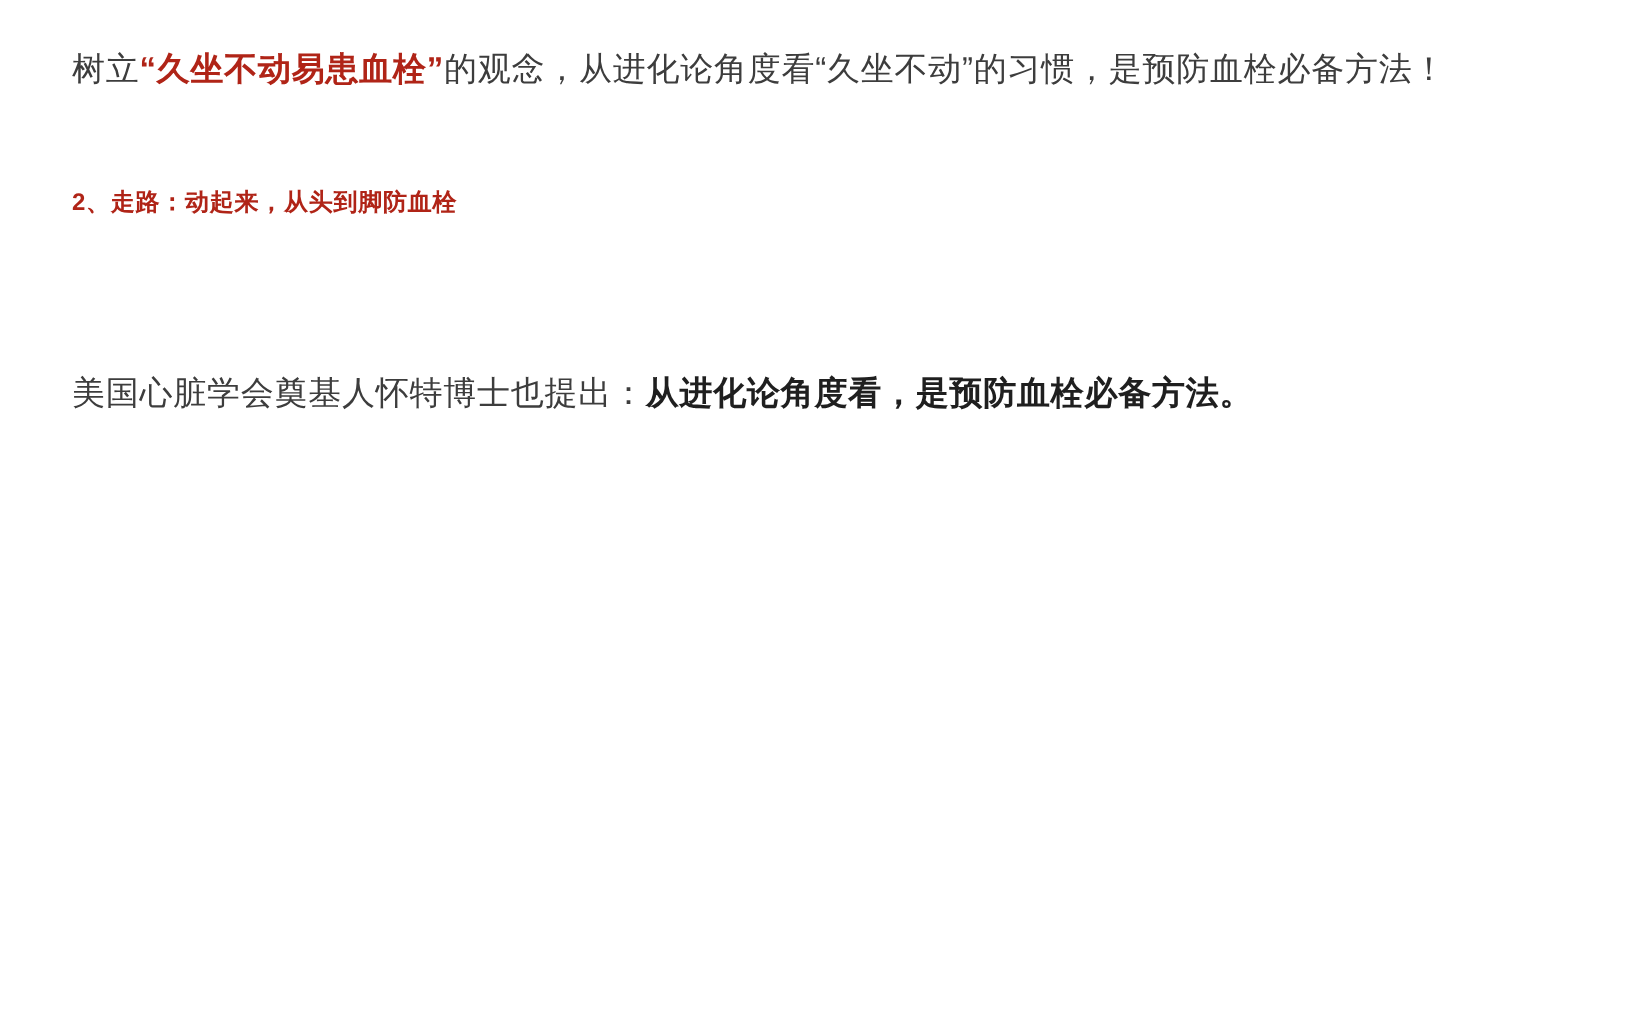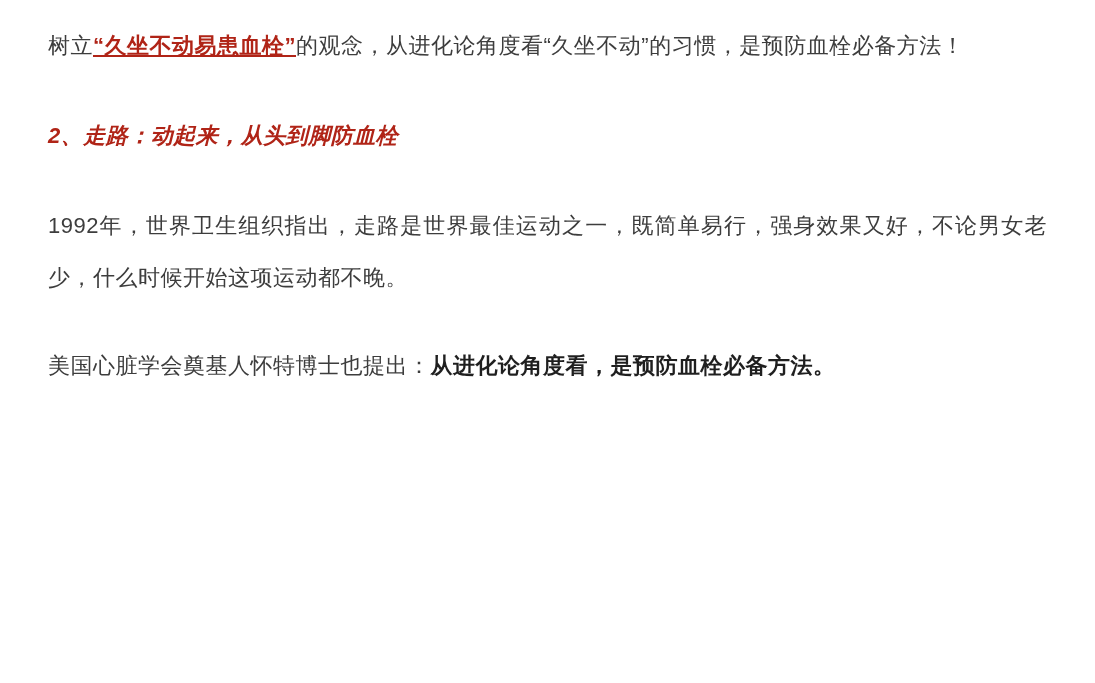--- a/index.html
+++ b/index.html
@@ -28,30 +28,28 @@
     letter-spacing: 0.5px;
     color: #3d3d3d;
     text-align: justify;
     text-justify: inter-ideograph;
   }
   .gap-lg { height: 44px; }
   .gap-md { height: 36px; }
   .highlight-red {
     color: #b02417;
     font-weight: bold;
-    text-decoration: underline;
   }
   .heading {
     margin: 0;
-    font-size: 22px;
+    font-size: 16px;
     line-height: 40px;
     font-weight: bold;
     color: #b02417;
     letter-spacing: 0.5px;
-    font-style: italic;
   }
   .bold-dark {
     font-weight: bold;
     color: #1f1f1f;
   }
 </style>
 </head>
 <body>
 
 <div class="page">
@@ -59,23 +57,20 @@
   <p class="para">
     <span>树立</span><span class="highlight-red">“久坐不动易患血栓”</span><span>的观念，从进化论角度看“久坐不动”的习惯，是预防血栓必备方法！</span>
   </p>
 
   <div class="gap-lg"></div>
 
   <h2 class="heading">2、走路：动起来，从头到脚防血栓</h2>
 
   <div class="gap-lg"></div>
 
-  <p class="para">
-    <span>1992年，世界卫生组织指出，走路是世界最佳运动之一，既简单易行，强身效果又好，不论男女老少，什么时候开始这项运动都不晚。</span>
-  </p>
 
   <div class="gap-md"></div>
 
   <p class="para">
     <span>美国心脏学会奠基人怀特博士也提出：</span><span class="bold-dark">从进化论角度看，是预防血栓必备方法。</span>
   </p>
 
   <div class="gap-md"></div>
 
 

